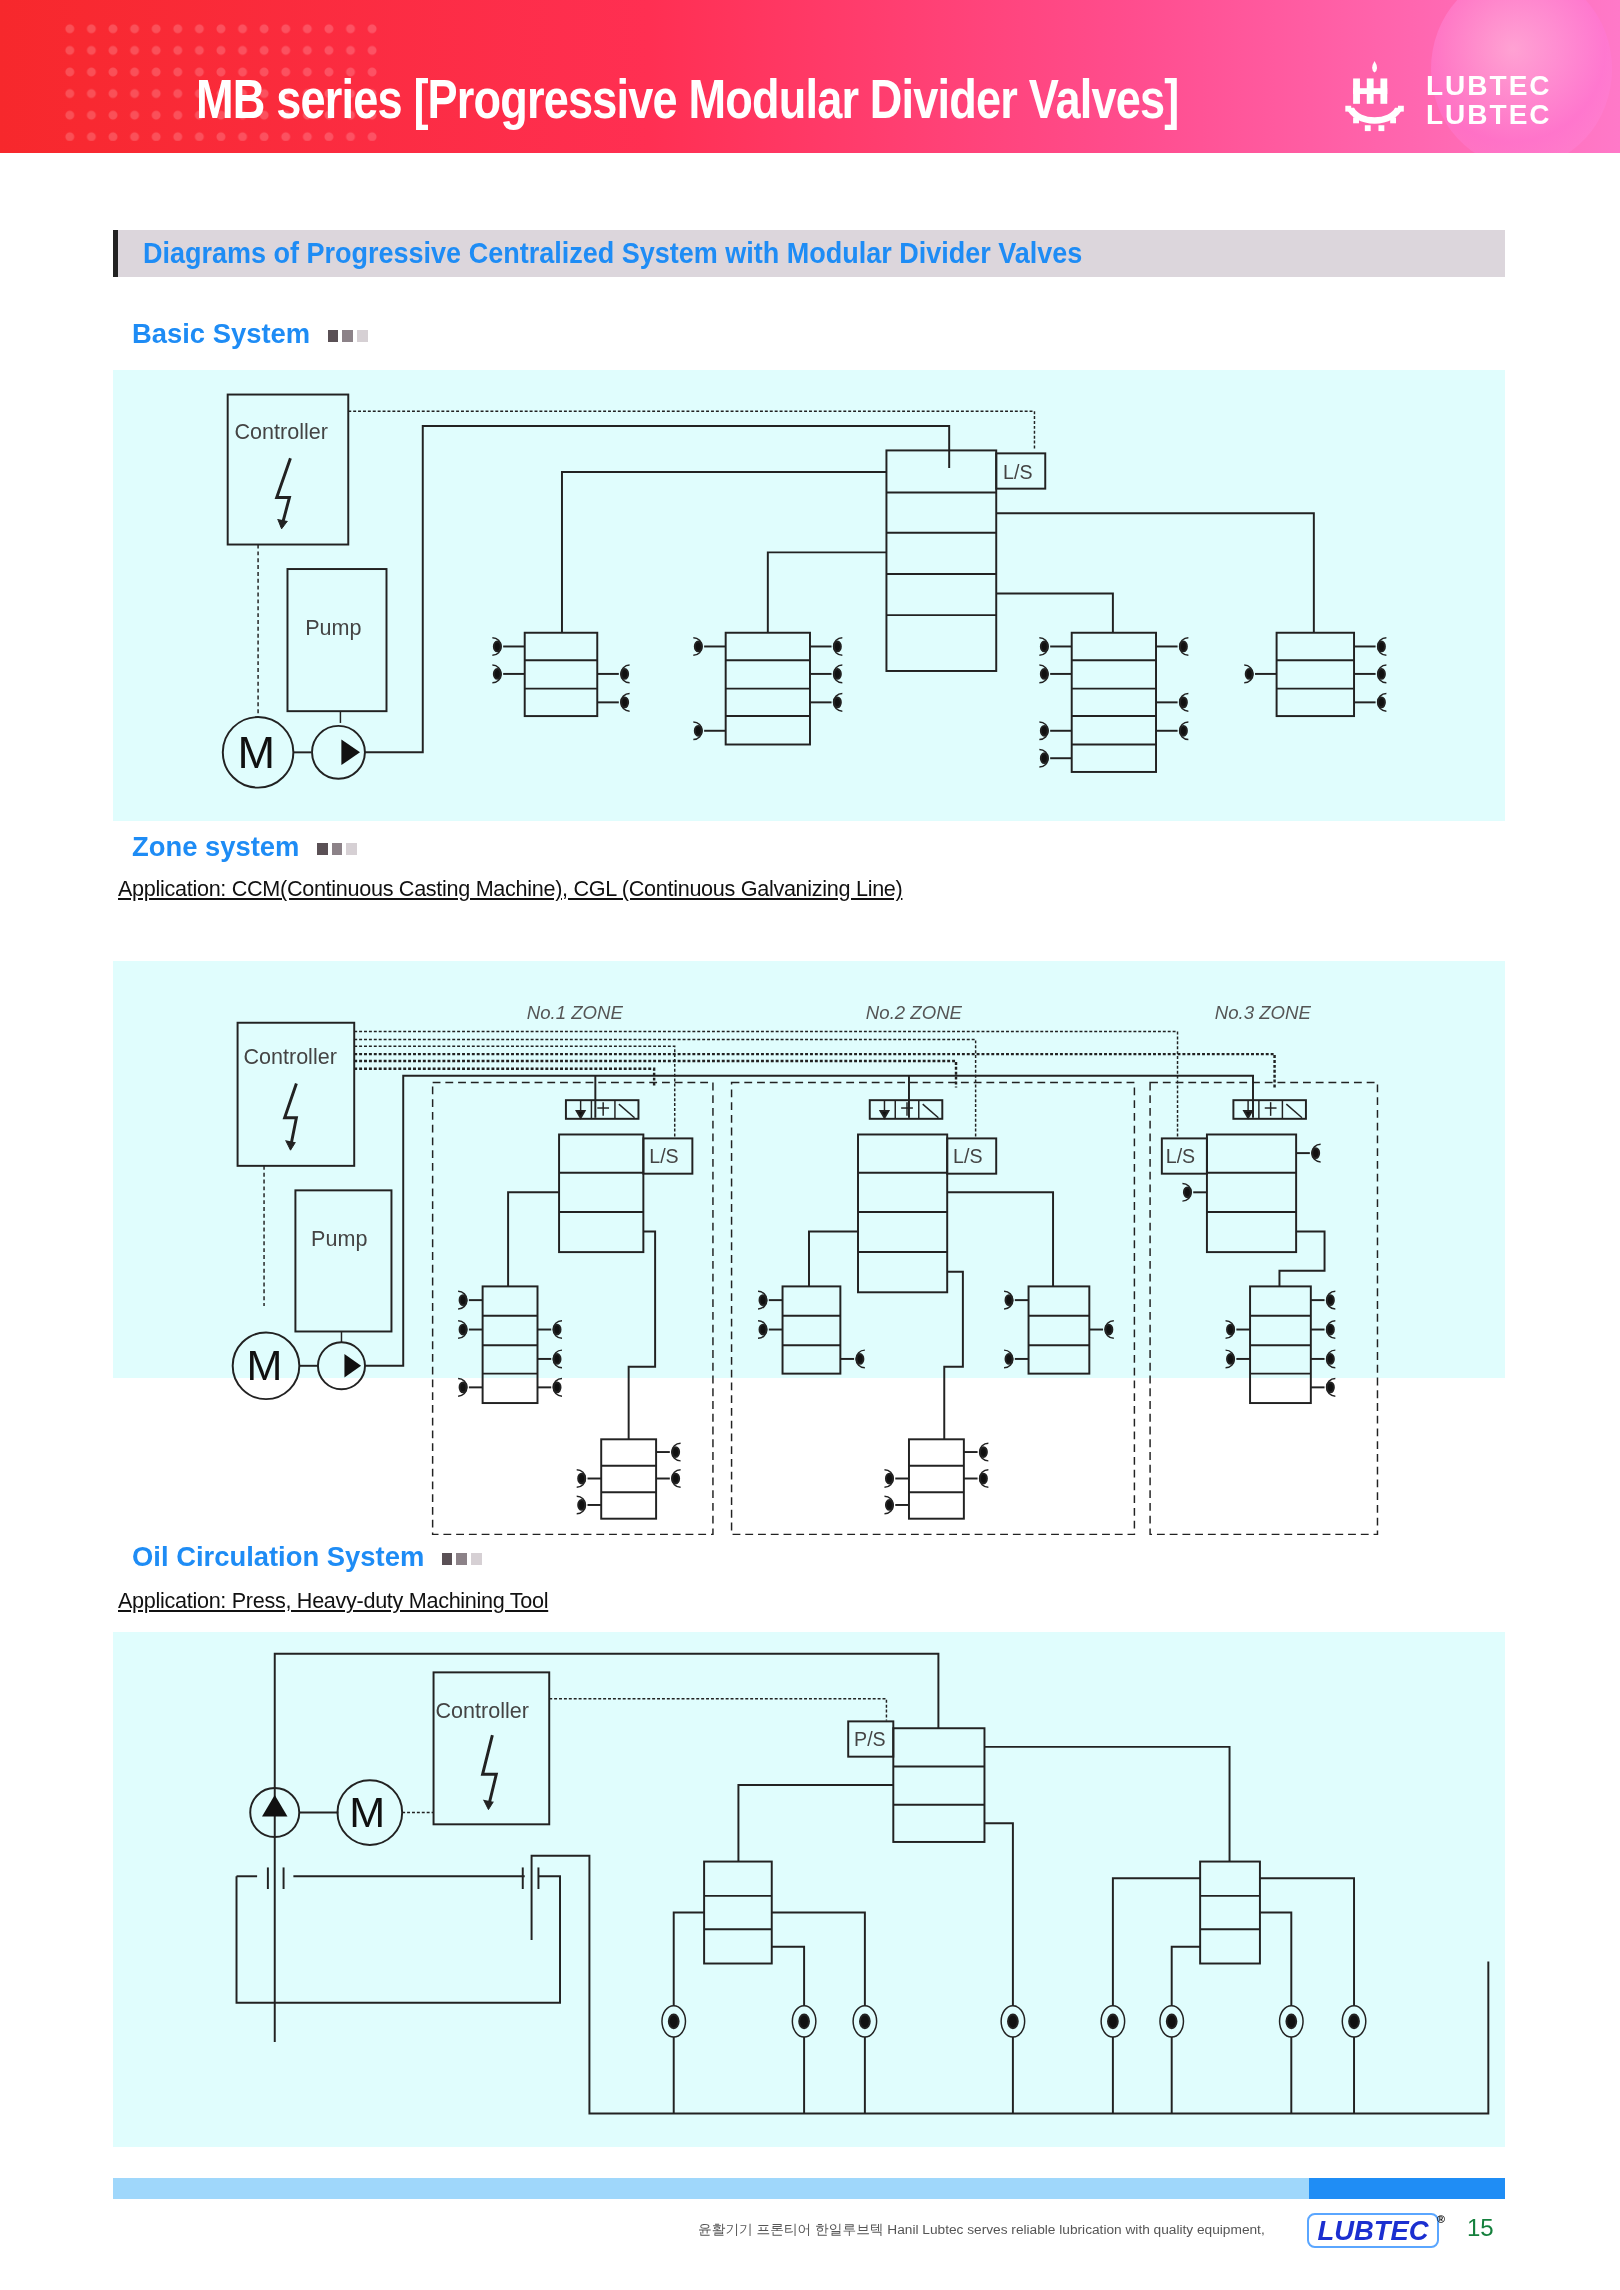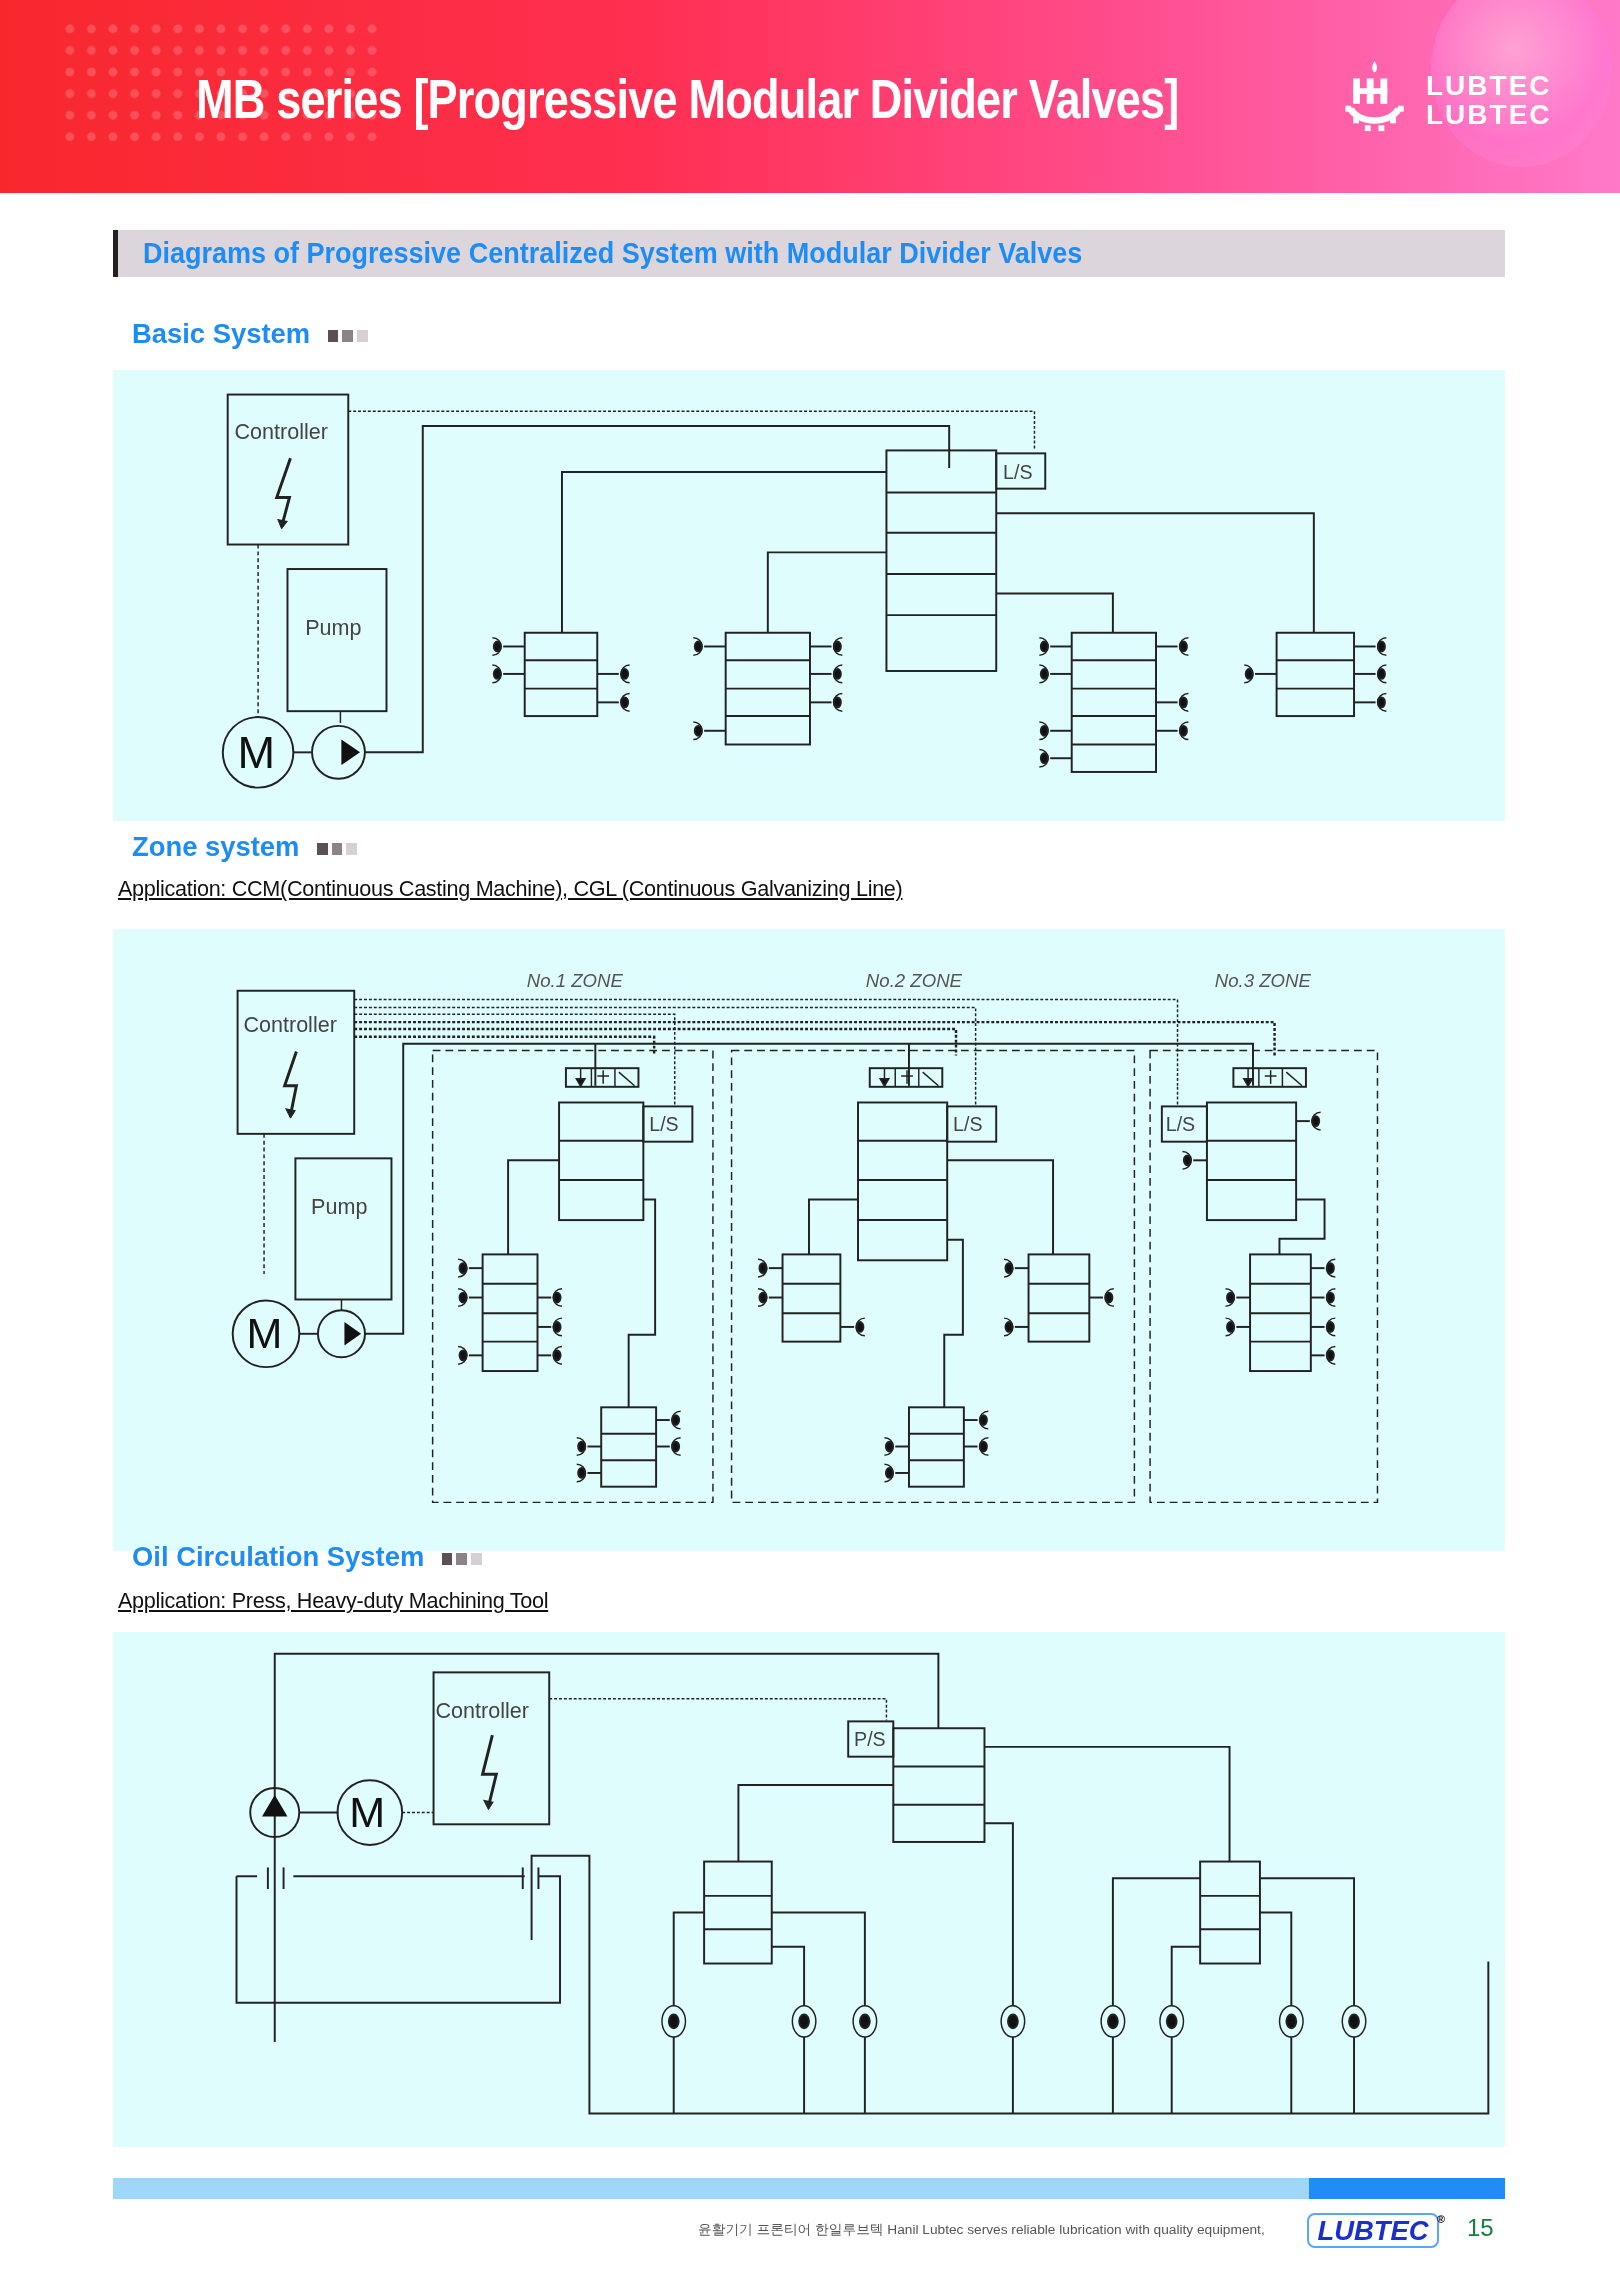--- a/index.html
+++ b/index.html
@@ -1,17 +1,17 @@
 <!DOCTYPE html>
 <html><head>
 <meta charset="utf-8">
 <style>
   html,body{margin:0;padding:0;background:#fff;}
   body{width:1620px;height:2291px;position:relative;overflow:hidden;font-family:"Liberation Sans",sans-serif;}
-  .header{position:absolute;left:0;top:0;width:1620px;height:193px;background:linear-gradient(90deg,#f7282c 0%,#ff2f52 40%,#ff4d8e 70%,#ff79c8 100%);overflow:hidden;}
+  .header{position:absolute;left:0;top:0;width:1620px;height:153px;background:linear-gradient(90deg,#f7282c 0%,#ff2f52 40%,#ff4d8e 70%,#ff79c8 100%);overflow:hidden;}
   .header .dots{position:absolute;left:59px;top:17.6px;width:323px;height:123px;background-image:radial-gradient(circle,rgba(255,255,255,0.18) 3.9px,transparent 4.9px);background-size:21.6px 21.6px;}
   .header .title{position:absolute;left:196px;top:67px;font-family:"Liberation Sans",sans-serif;font-size:55px;font-weight:bold;color:#fff;letter-spacing:-1px;transform:scaleX(0.82);transform-origin:left top;white-space:nowrap;}
   .header .bubble{position:absolute;left:1431px;top:-29px;width:181px;height:196px;border-radius:50%;background:radial-gradient(circle at 45% 40%,rgba(255,255,255,0.35),rgba(255,120,220,0.4) 60%,rgba(255,255,255,0.1));}
   .logo{position:absolute;left:1343px;top:57px;width:255px;height:78px;}
   .logo .mark{position:absolute;left:0;top:0;width:69px;height:78px;}
   .logo .name{position:absolute;left:83px;top:13.7px;color:#fff;font-weight:bold;font-size:28px;line-height:29px;letter-spacing:2px;}
   .section-bar{position:absolute;left:113px;top:230px;width:1392px;height:47px;background:#dcd6dc;border-left:5.9px solid #222;box-sizing:border-box;}
   .section-bar span{position:absolute;left:24.5px;top:5.9px;font-size:30px;font-weight:bold;color:#1e8cf5;white-space:nowrap;transform:scaleX(0.9);transform-origin:left top;}
   .sub{position:absolute;left:132px;font-size:27.4px;font-weight:bold;color:#1e8cf5;white-space:nowrap;}
   .sub .sq{display:inline-block;width:10.8px;height:11.8px;margin-left:3.9px;vertical-align:middle;}
@@ -232,21 +232,21 @@
       </g>
   </svg>
 </div>
 
 <div class="sub" style="top:831px;">
   <span>Zone system</span>
   <span class="sq" style="background:#5a5055;margin-left:9.8px;"></span><span class="sq" style="background:#8c8288;"></span><span class="sq" style="background:#d6d0d4;"></span>
 </div>
 <div class="app" style="top:876px;">Application: CCM(Continuous Casting Machine), CGL (Continuous Galvanizing Line)</div>
 
-<div class="panel" style="top:929px;height:622px;">
+<div class="panel" style="top:961px;height:417px;">
   <svg width="1392" height="592" viewBox="0 0 1420 604" fill="none" stroke="#222" stroke-width="2">
     <text x="422" y="59" font-size="19" font-style="italic" fill="#555" stroke="none">No.1  ZONE</text>
     <text x="768" y="59" font-size="19" font-style="italic" fill="#555" stroke="none">No.2  ZONE</text>
     <text x="1124" y="59" font-size="19" font-style="italic" fill="#555" stroke="none">No.3  ZONE</text>
 
     <rect x="127" y="63" width="119" height="146"></rect>
     <text x="133" y="105" font-size="22" fill="#444" stroke="none">Controller</text>
     <path d="M187 125 L175 160 L187 160 L181 190" stroke-width="3"></path>
     <path d="M176 183 L181 193 L186 185" fill="#222" stroke-width="1"></path>
 

